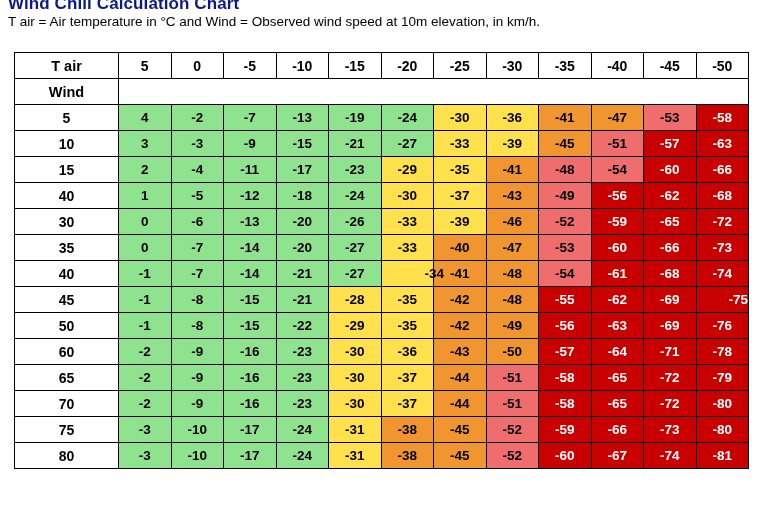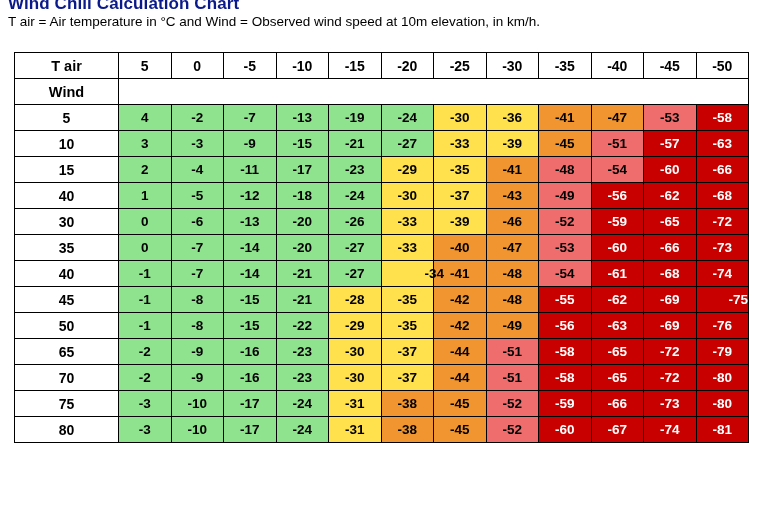--- a/index.html
+++ b/index.html
@@ -284,20 +284,35 @@
             <td class="cell" style="background: rgb(255, 225, 77);">-29</td>
             <td class="cell" style="background: rgb(255, 225, 77);">-35</td>
             <td class="cell" style="background: rgb(240, 149, 47);">-42</td>
             <td class="cell" style="background: rgb(240, 149, 47);">-49</td>
             <td class="cell white-text" style="background: rgb(200, 0, 0);">-56</td>
             <td class="cell white-text" style="background: rgb(200, 0, 0);">-63</td>
             <td class="cell white-text" style="background: rgb(200, 0, 0);">-69</td>
             <td class="cell edge-right white-text" style="background: rgb(200, 0, 0);">-76</td>
           </tr>
           <tr class="row">
+            <td class="rowlabel">60</td>
+            <td class="cell edge-left" style="background: rgb(143, 227, 143);">-2</td>
+            <td class="cell" style="background: rgb(143, 227, 143);">-9</td>
+            <td class="cell" style="background: rgb(143, 227, 143);">-16</td>
+            <td class="cell" style="background: rgb(143, 227, 143);">-23</td>
+            <td class="cell" style="background: rgb(255, 225, 77);">-30</td>
+            <td class="cell" style="background: rgb(255, 225, 77);">-36</td>
+            <td class="cell" style="background: rgb(240, 149, 47);">-43</td>
+            <td class="cell" style="background: rgb(240, 149, 47);">-50</td>
+            <td class="cell white-text" style="background: rgb(200, 0, 0);">-57</td>
+            <td class="cell white-text" style="background: rgb(200, 0, 0);">-64</td>
+            <td class="cell white-text" style="background: rgb(200, 0, 0);">-71</td>
+            <td class="cell edge-right white-text" style="background: rgb(200, 0, 0);">-78</td>
+          </tr>
+          <tr class="row">
             <td class="rowlabel">65</td>
             <td class="cell edge-left" style="background: rgb(143, 227, 143);">-2</td>
             <td class="cell" style="background: rgb(143, 227, 143);">-9</td>
             <td class="cell" style="background: rgb(143, 227, 143);">-16</td>
             <td class="cell" style="background: rgb(143, 227, 143);">-23</td>
             <td class="cell" style="background: rgb(255, 225, 77);">-30</td>
             <td class="cell" style="background: rgb(255, 225, 77);">-37</td>
             <td class="cell" style="background: rgb(240, 149, 47);">-44</td>
             <td class="cell" style="background: rgb(239, 109, 109);">-51</td>
             <td class="cell white-text" style="background: rgb(200, 0, 0);">-58</td>

